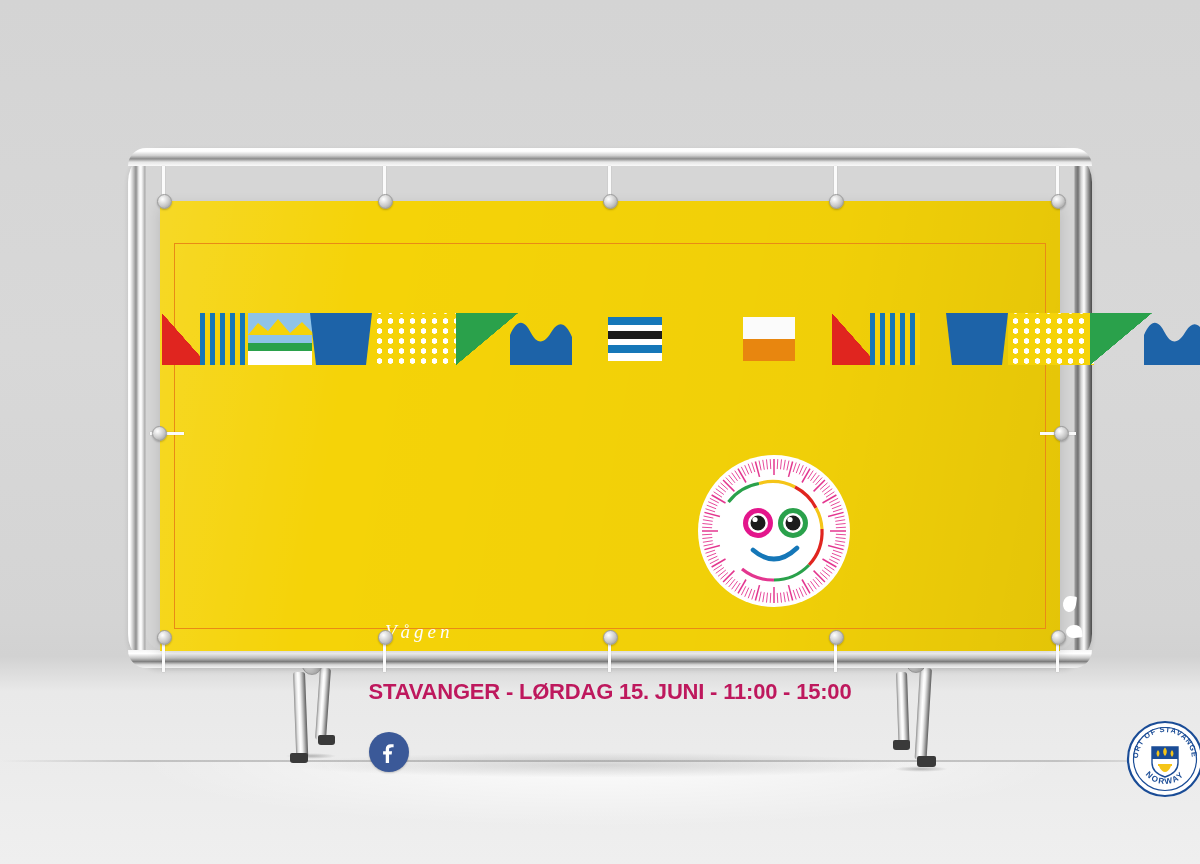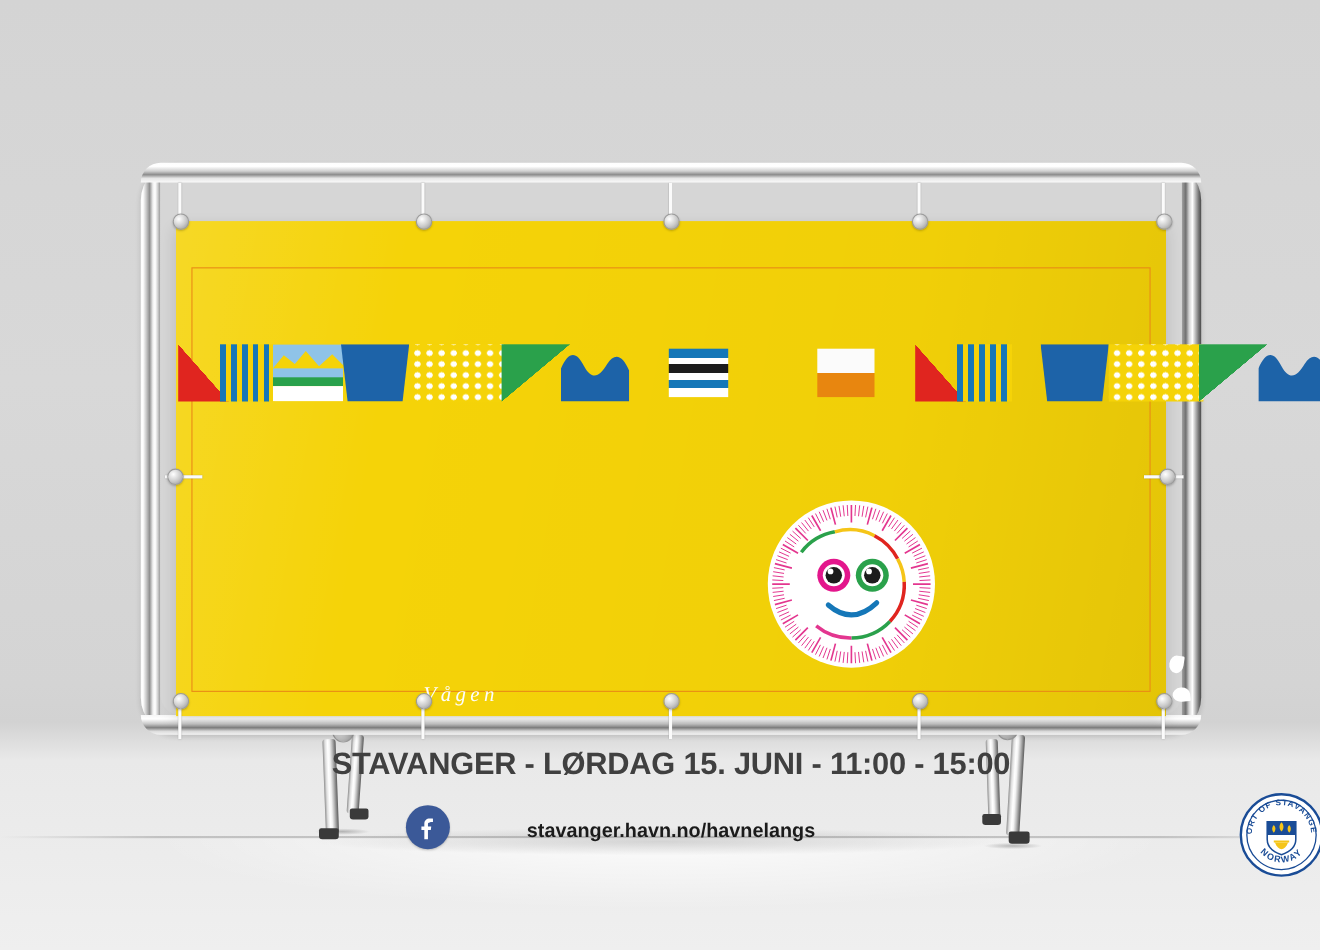--- a/index.html
+++ b/index.html
@@ -95,21 +95,21 @@
   
   .sun{position:absolute;left:536px;top:252px;width:156px;height:156px;}
 
   
   .vagen{position:absolute;left:225px;top:420px;
     font-family:"Liberation Serif", serif;font-style:italic;font-size:19px;
     letter-spacing:4px;color:#fdfdfd;}
   .title{position:absolute;left:0;right:0;top:418px;text-align:center;
     font-size:57px;font-weight:700;letter-spacing:1.5px;color:#141414;line-height:1;}
   .subtitle{position:absolute;left:0;right:0;top:478px;text-align:center;
-    font-size:28px;font-weight:700;letter-spacing:-.2px;color:#404040;}
+    font-size:22px;font-weight:700;letter-spacing:-.2px;color:#be185d;}
   .url{position:absolute;left:0;right:0;top:544px;text-align:center;
     font-size:18px;font-weight:600;color:#1b1b1b;}
 
   
   .fb{position:absolute;left:209px;top:531px;width:40px;height:40px;border-radius:50%;
     background:#3b5998;display:flex;align-items:center;justify-content:center;
     box-shadow:0 1px 2px rgba(0,0,0,.2);}
   .fb svg{display:block;}
 
   
@@ -357,21 +357,20 @@
           <path d="M0,22 C7,6 14,6 21,20 C28,33 35,30 42,18 C49,7 56,10 62,24 L62,52 L0,52 Z" fill="#1d63a8"></path>
         </svg>
       </div>
     </div>
 
     <div class="drop a"></div>
     <div class="drop b"></div>
 
     <div class="vagen">Vågen</div>
     <div class="subtitle">STAVANGER - LØRDAG 15. JUNI - 11:00 - 15:00</div>
-    <div class="url">stavanger.havn.no/havnelangs</div>
 
     <div class="fb">
       <svg width="24" height="24" viewBox="0 0 24 24">
         <path fill="#ffffff" d="M14.6 7.2h2.0V4.3c-0.35-0.05-1.55-0.15-2.95-0.15
         -2.9 0-4.9 1.75-4.9 4.95v2.25H6.1v3.25h2.65V23h3.3v-8.4h2.6l0.4-3.25h-3.0V9.4
         c0-0.95 0.25-1.6 1.55-1.6z"></path>
       </svg>
     </div>
 
     <div class="seal">

